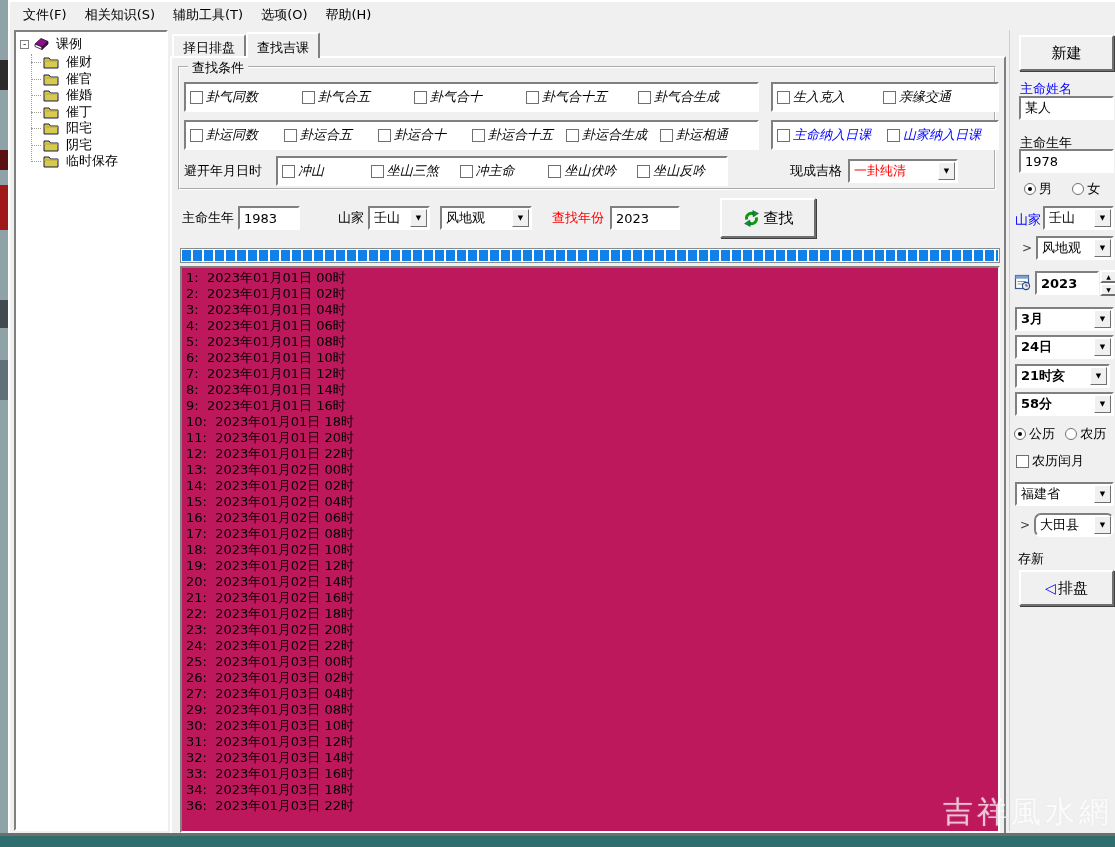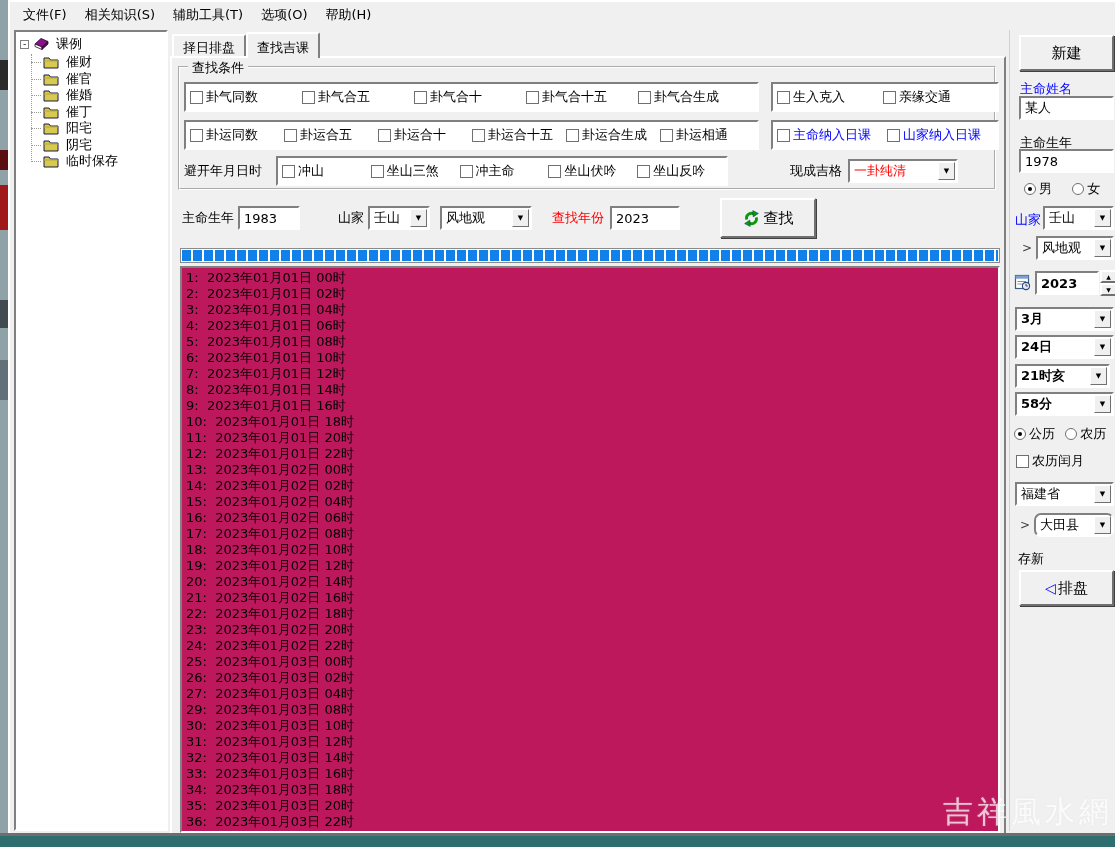--- a/index.html
+++ b/index.html
@@ -45,21 +45,21 @@
   .tab.active { height:26px; padding-top:5px; position:relative; z-index:2; margin-bottom:-2px; }
   #tab-content { position:absolute; left:0; top:26px; width:836px; height:779px; background:#f0f0f0;
     border:2px solid; border-color:#fff #808080 #808080 #fff; }
 
   
   #cond-group { position:absolute; left:6px; top:8px; width:818px; height:124px;
     border:2px groove #ffffff; }
   #cond-group-title { position:absolute; top:-9px; left:8px; background:#f0f0f0; padding:0 4px; }
   .cond-row { position:absolute; left:4px; display:flex; }
   .field-box { background:#fff; border:2px solid; border-color:#808080 #fff #fff #808080;
-    display:flex; align-items:center; padding-left:4px; height:30px; }
+    display:flex; align-items:center; padding-left:4px; height:30px;font-style:italic; }
   .cb { display:flex; align-items:center; white-space:nowrap; }
   .cbx { width:13px; height:13px; background:#fff; border:1px solid #707070; margin-right:3px; flex:0 0 auto; }
   .blue-text .cb .cb-label, .blue { color:#0000ff; }
   .red { color:#ff0000; }
 
   
   .combo { background:#fff; border:2px solid; border-color:#808080 #fff #fff #808080;
     height:24px; display:flex; align-items:center; position:relative; padding-left:4px; }
   .combo .combo-btn { position:absolute; right:1px; top:1px; bottom:1px; width:17px; background:#f0f0f0;
     border:1px solid; border-color:#fff #707070 #707070 #fff; font-size:7px; display:flex;
@@ -365,21 +365,20 @@
           <div class="result-line">24:  2023年01月02日 22时</div>
           <div class="result-line">25:  2023年01月03日 00时</div>
           <div class="result-line">26:  2023年01月03日 02时</div>
           <div class="result-line">27:  2023年01月03日 04时</div>
           <div class="result-line">29:  2023年01月03日 08时</div>
           <div class="result-line">30:  2023年01月03日 10时</div>
           <div class="result-line">31:  2023年01月03日 12时</div>
           <div class="result-line">32:  2023年01月03日 14时</div>
           <div class="result-line">33:  2023年01月03日 16时</div>
           <div class="result-line">34:  2023年01月03日 18时</div>
-          <div class="result-line">35:  2023年01月03日 20时</div>
           <div class="result-line">36:  2023年01月03日 22时</div>
         </div>
 
     </div>
   </div>
 
   <div id="right-panel">
     <div class="btn3d rp-abs" style="left:9px; top:5px; width:95px; height:36px; font-size:15px;">
       <span>新建</span>
     </div>

